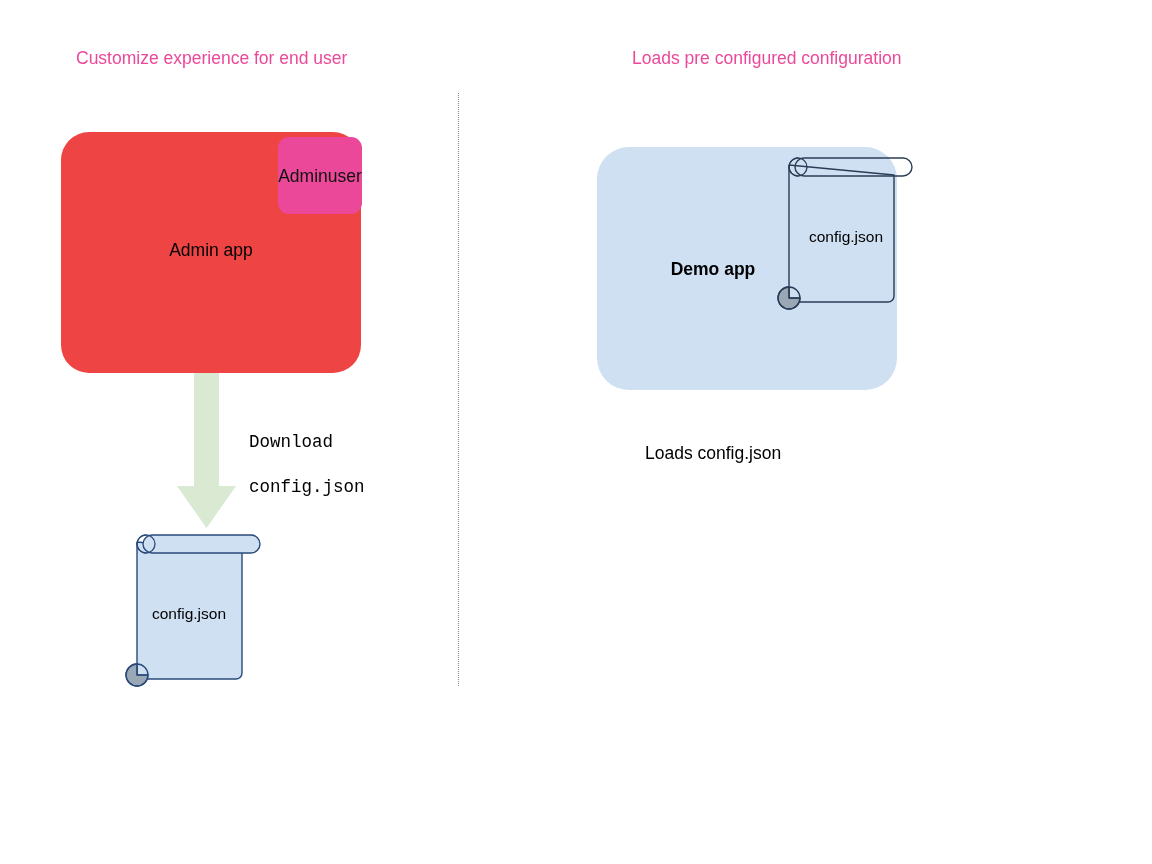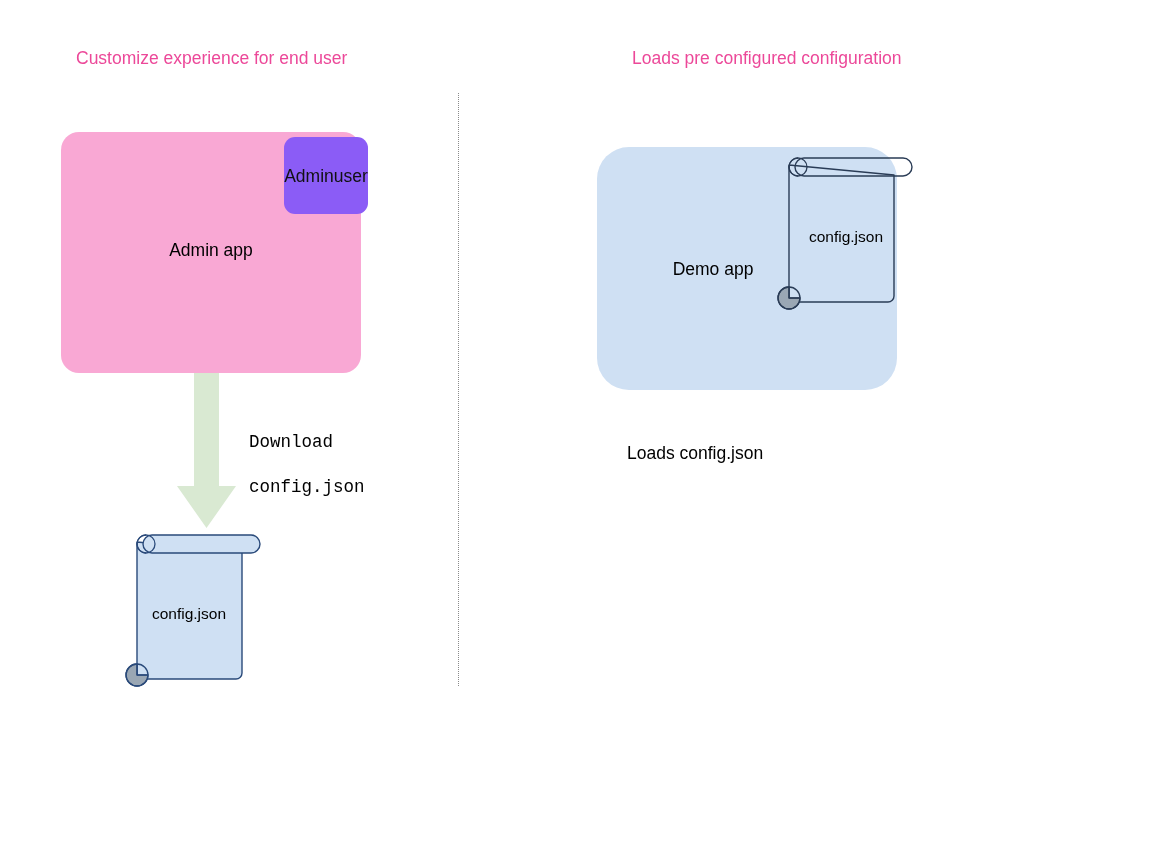--- a/index.html
+++ b/index.html
@@ -42,43 +42,43 @@
     border-left: 1px dotted #8a8a8a;
   }
 
   
   #admin-app {
     position: absolute;
     left: 61px;
     top: 132px;
     width: 300px;
     height: 241px;
-    background: #f9a8d4;
-    border-radius: 18px;
+    background: #ef4444;
+    border-radius: 28px;
     text-decoration: underline;
   }
   #admin-app-label {
     position: absolute;
     left: 0;
     right: 0;
     top: 108px;
     text-align: center;
     font-size: 17.5px;
     line-height: 21px;
     color: #000000;
   }
 
   
   #admin-panel {
     position: absolute;
-    left: 284px;
+    left: 278px;
     top: 137px;
     width: 84px;
     height: 77px;
-    background: #8b5cf6;
+    background: #ec4899;
     border-radius: 11px;
     display: flex;
     align-items: center;
     justify-content: center;
     text-align: center;
     font-size: 17.5px;
     line-height: 22px;
     color: #111111;
   }
 
@@ -136,20 +136,21 @@
 
   
   #demo-app {
     position: absolute;
     left: 597px;
     top: 147px;
     width: 300px;
     height: 243px;
     background: #cfe0f3;
     border-radius: 32px;
+    font-weight: bold;
   }
   #demo-app-label {
     position: absolute;
     left: 31px;
     top: 112px;
     width: 170px;
     text-align: center;
     font-size: 17.5px;
     line-height: 21px;
     color: #000000;
@@ -163,21 +164,21 @@
     height: 156px;
   }
   #scroll-right .scroll-label {
     top: 74px;
     left: 18px;
     width: 110px;
   }
 
   #loads-caption {
     position: absolute;
-    left: 627px;
+    left: 645px;
     top: 443px;
     font-size: 17.5px;
     line-height: 21px;
     color: #000000;
     white-space: nowrap;
   }
 </style>
 </head>
 <body>
 

